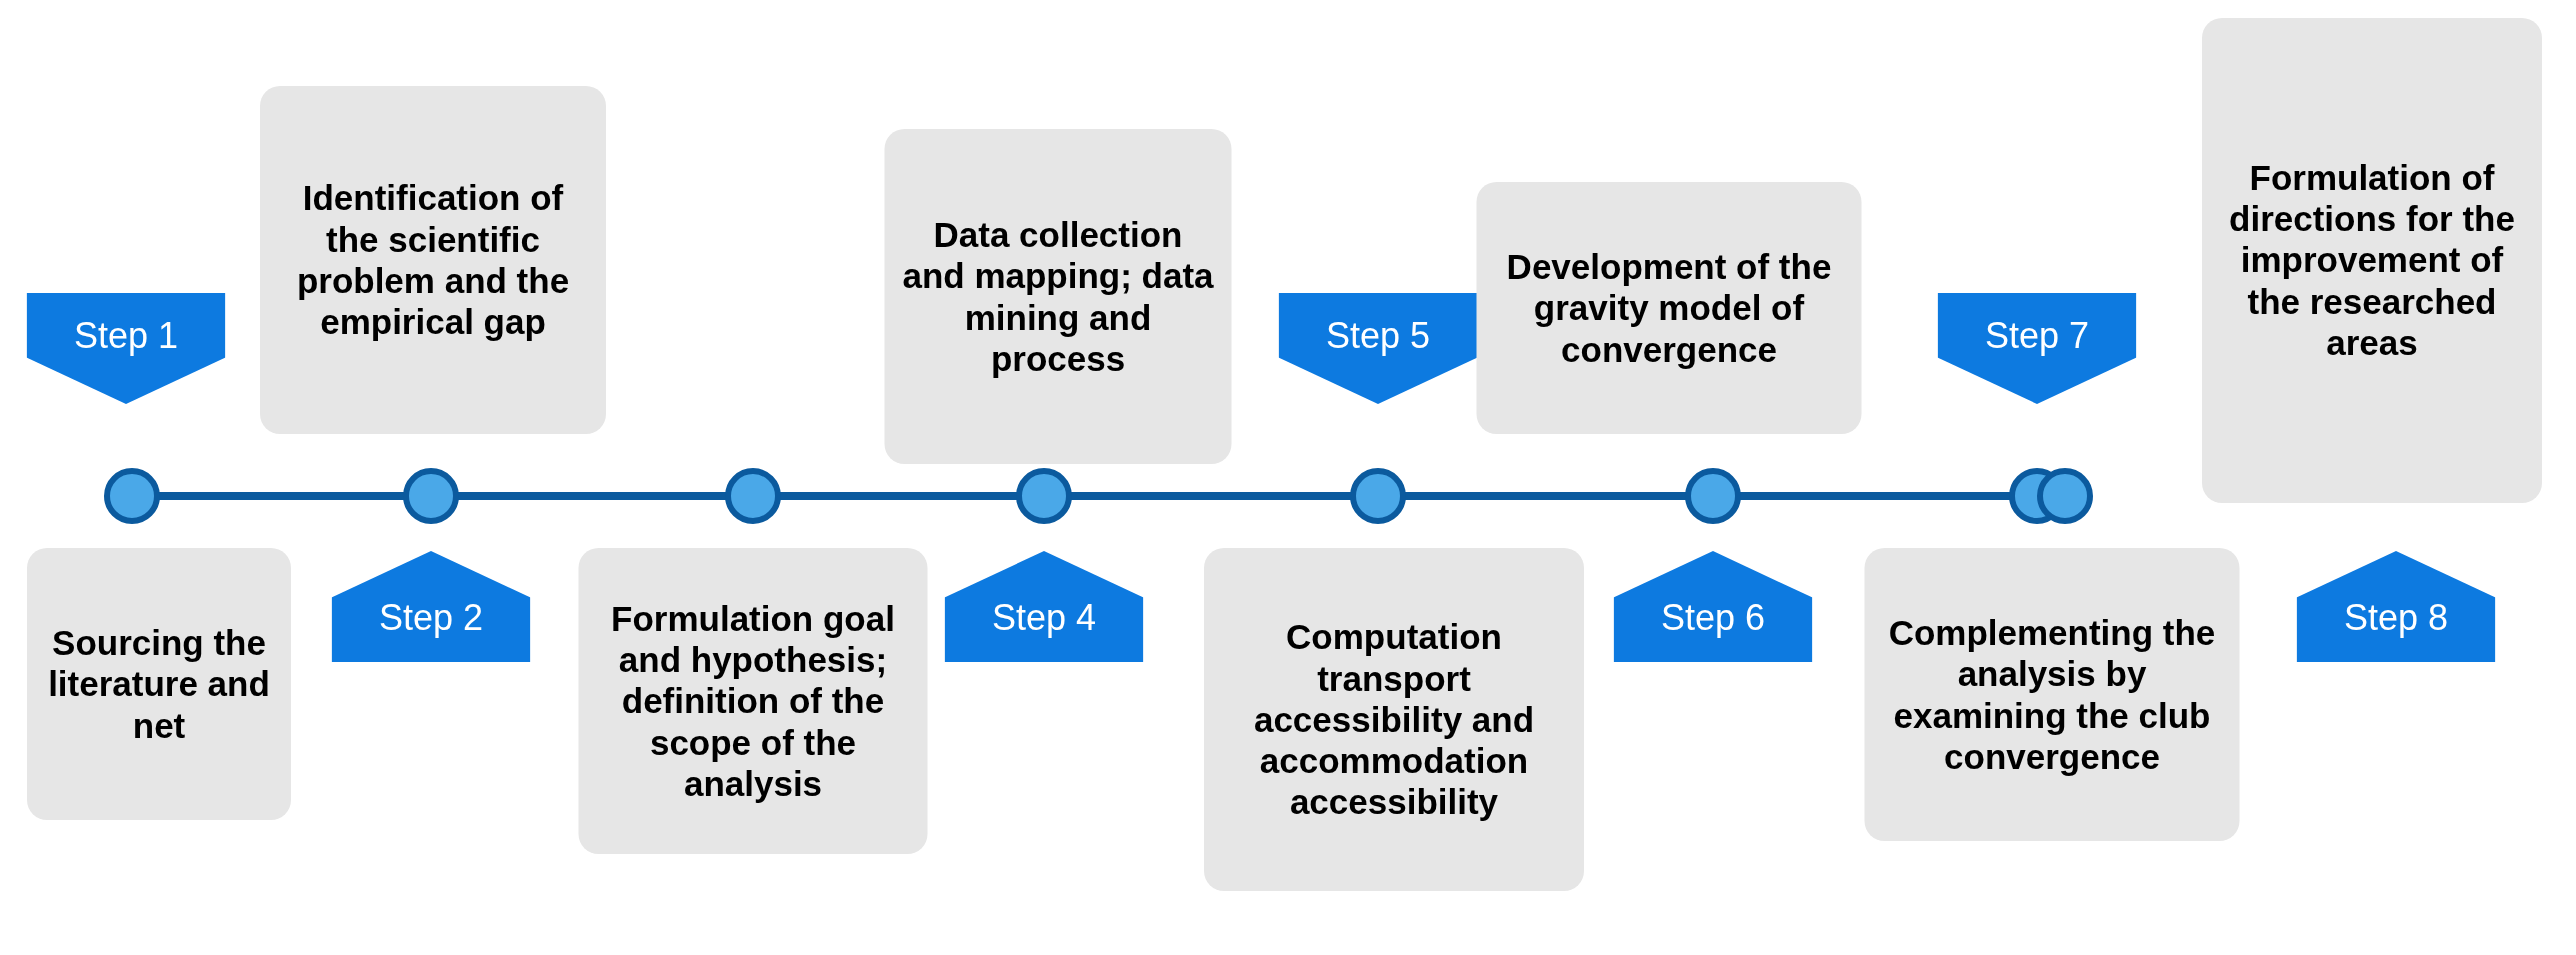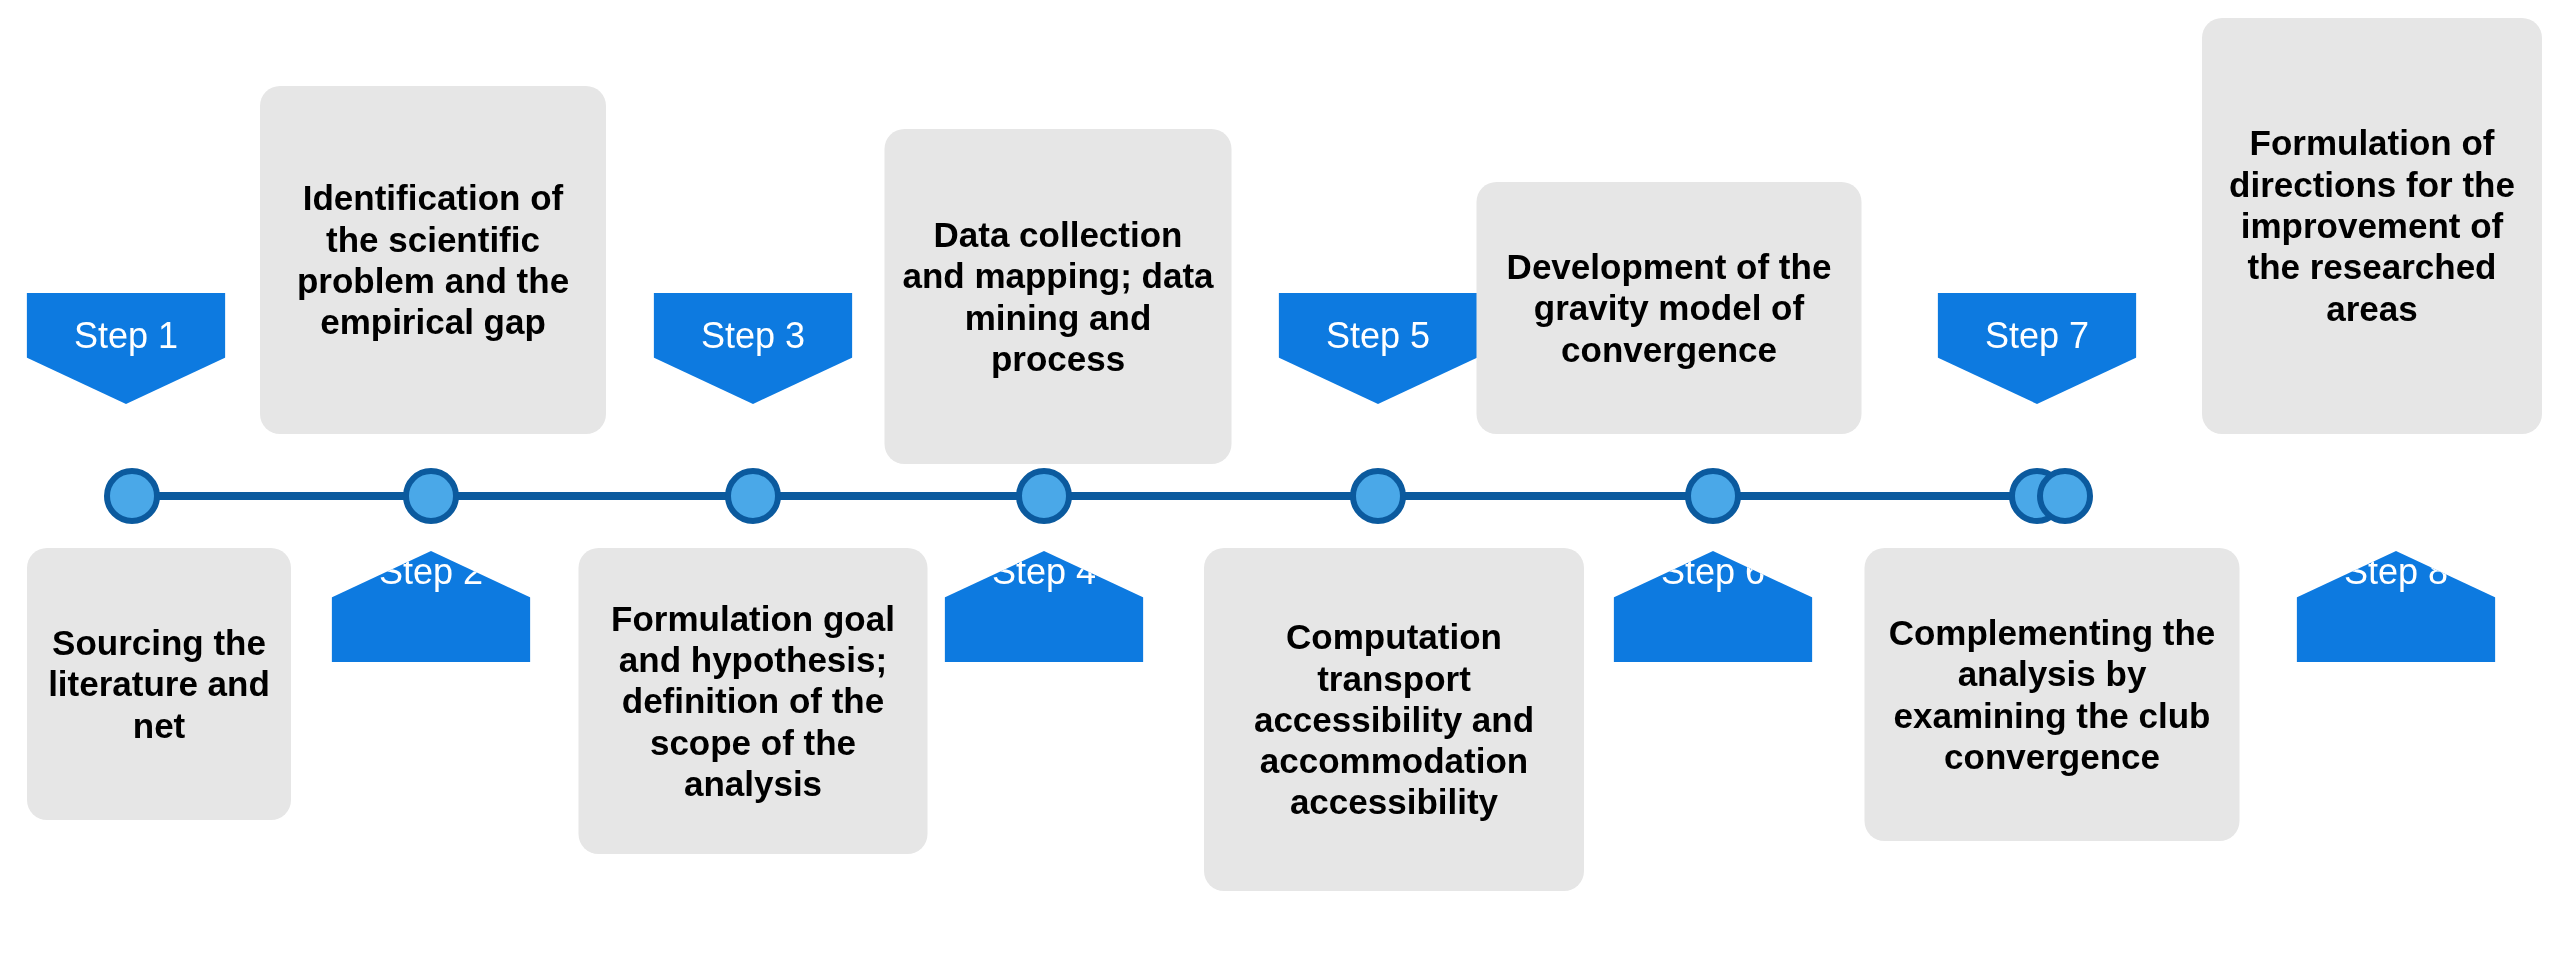--- a/index.html
+++ b/index.html
@@ -60,20 +60,21 @@
     padding-top: 22px;
     transform: translateX(-50%);
   }
   .step-tag.down {
     
     clip-path: polygon(0% 0%, 100% 0%, 100% 58%, 50% 100%, 0% 58%);
   }
   .step-tag.up {
     
     clip-path: polygon(50% 0%, 100% 42%, 100% 100%, 0% 100%, 0% 42%);
+    align-items: flex-end;
     padding-top: 0;
     padding-bottom: 23.4px;
   }
 
   
   .card {
     position: absolute;
     background: #e6e6e6;
     border-radius: 20px;
     color: #000000;
@@ -112,23 +113,20 @@
     <span>Sourcing the literature and net</span>
   </div>
 
   <div class="step-tag up" style="left:431px; top:551px;">
     <span>Step 2</span>
   </div>
   <div class="card" style="left:433px; top:86px; width:346px; height:348px;">
     <span>Identification of the scientific problem and the empirical gap</span>
   </div>
 
-  <div class="step-tag down" style="left:753px; top:293px;">
-    <span>Step 3</span>
-  </div>
   <div class="card" style="left:753px; top:548px; width:349px; height:306px;">
     <span>Formulation goal and hypothesis; definition of the scope of the analysis</span>
   </div>
 
   <div class="step-tag up" style="left:1044px; top:551px;">
     <span>Step 4</span>
   </div>
   <div class="card" style="left:1058px; top:129px; width:347px; height:335px;">
     <span>Data collection and mapping; data mining and process</span>
   </div>
@@ -150,18 +148,18 @@
   <div class="step-tag down" style="left:2037px; top:293px;">
     <span>Step 7</span>
   </div>
   <div class="card" style="left:2052px; top:548px; width:375px; height:293px;">
     <span>Complementing the analysis by examining the club convergence</span>
   </div>
 
   <div class="step-tag up" style="left:2396px; top:551px;">
     <span>Step 8</span>
   </div>
-  <div class="card" style="left:2372px; top:17.6px; width:340px; height:416px;">
+  <div class="card" style="left:2372px; top:17.6px; width:340px; height:485px;">
     <span>Formulation of directions for the improvement of the researched areas</span>
   </div>
 
 </div>
 
 
 </body></html>

